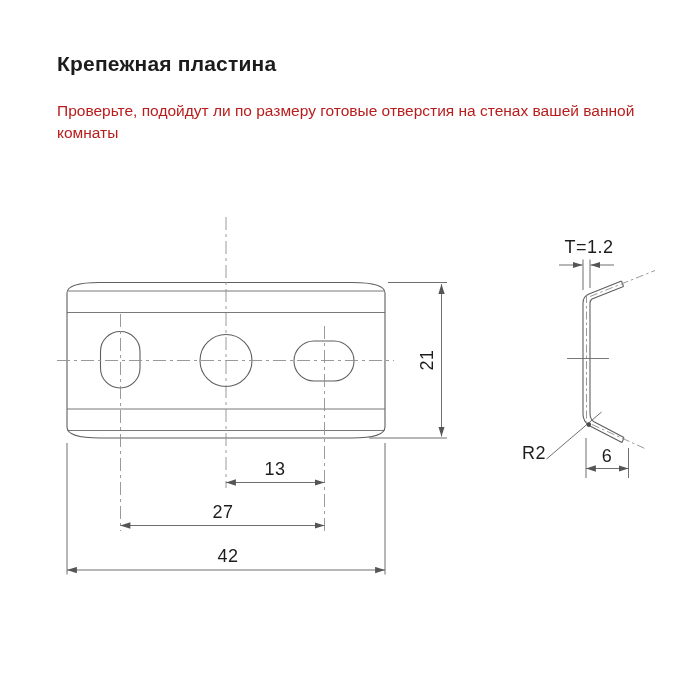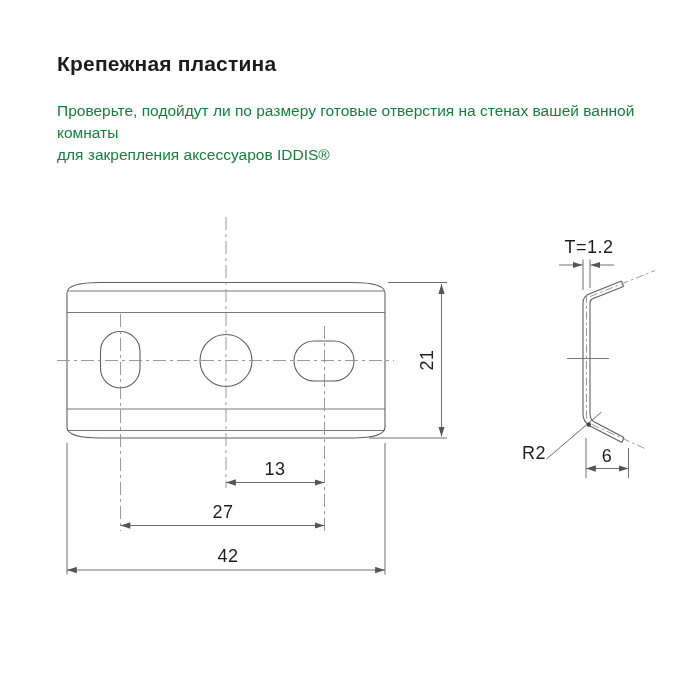--- a/index.html
+++ b/index.html
@@ -1,35 +1,34 @@
 <!DOCTYPE html>
 <html><head>
 <meta charset="utf-8">
 <style>
   html,body{margin:0;padding:0;background:#ffffff;}
   body{width:700px;height:700px;position:relative;font-family:"Liberation Sans",sans-serif;overflow:hidden;}
   .header{position:absolute;left:57px;top:52px;width:600px;}
   .page-title{font-size:21px;font-weight:bold;color:#1c1c1c;letter-spacing:.2px;margin:0 0 24px 0;}
-  .page-desc{font-size:15.5px;color:#15803d;line-height:22px;margin:0;}
+  .page-desc{font-size:15.5px;color:#b91c1c;line-height:22px;margin:0;}
   .drawing-svg{position:absolute;left:0;top:0;}
   .outline{stroke:#5f5f5f;stroke-width:1.1;fill:none;}
   .thin{stroke:#6a6a6a;stroke-width:0.9;fill:none;}
   .centerline{stroke:#8f8f8f;stroke-width:0.9;fill:none;stroke-dasharray:13 4 3 4;}
   .centerline-short{stroke:#8f8f8f;stroke-width:0.9;fill:none;stroke-dasharray:8 3 2.5 3;}
   .dimline{stroke:#5f5f5f;stroke-width:0.9;fill:none;}
   .dimtext{font-family:"Liberation Sans",sans-serif;font-size:18px;fill:#1d1d1d;letter-spacing:.5px;}
 </style>
 </head>
 <body>
 
 <div class="header">
   <div class="page-title">Крепежная пластина</div>
   <p class="page-desc">
     <span>Проверьте, подойдут ли по размеру готовые отверстия на стенах вашей ванной комнаты</span><br>
-    <span>для закрепления аксессуаров IDDIS®</span>
   </p>
 </div>
 
 <svg class="drawing-svg" width="700" height="700" viewBox="0 0 700 700">
   <defs>
     <marker id="arrEnd" orient="auto" markerWidth="12" markerHeight="8" refX="11" refY="3.5">
       <path d="M0,0 L11,3.5 L0,7 Z" fill="#555"></path>
     </marker>
     <marker id="arrStart" orient="auto" markerWidth="12" markerHeight="8" refX="0" refY="3.5">
       <path d="M11,0 L0,3.5 L11,7 Z" fill="#555"></path>

